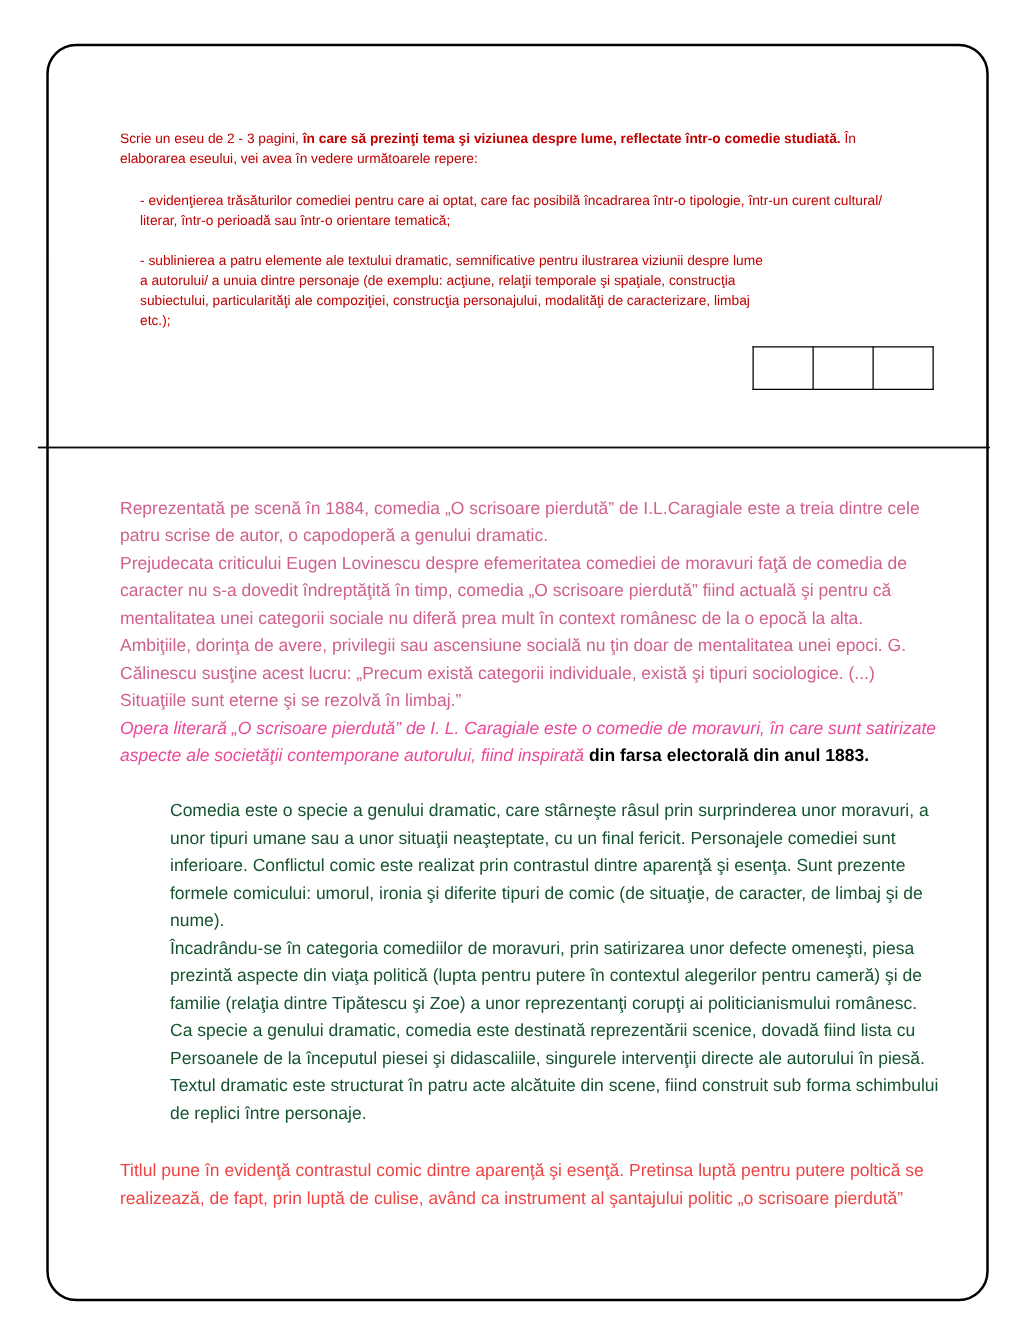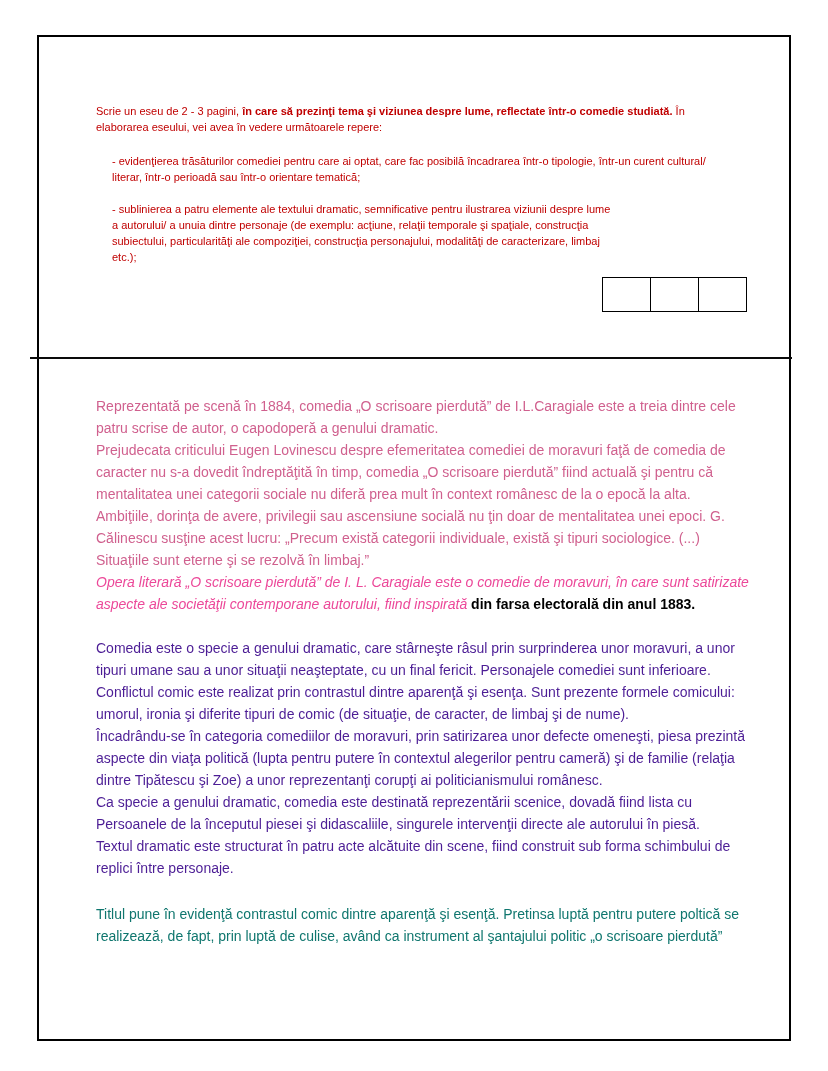--- a/index.html
+++ b/index.html
@@ -1,15 +1,15 @@
 <!DOCTYPE html>
 <html><head>
 <meta charset="utf-8">
 <style>
-  * { margin: 0; padding: 0; box-sizing: border-box; }
+  * { margin: 0; padding: 0; box-sizing: border-box; border-radius: 24px; }
   html, body { background: #ffffff; }
   body {
     width: 828px;
     height: 1071px;
     position: relative;
     font-family: "Liberation Sans", sans-serif;
     overflow: hidden;
   }
   .page-frame {
     position: absolute;
@@ -62,22 +62,22 @@
     left: 57px;
     top: 358px;
     width: 658px;
     font-size: 14px;
     line-height: 22px;
   }
   .essay p { margin: 0; }
   .run-pink { color: #ec4899; font-style: italic; }
   .block-pink { color: #D0608E; }
   .run-black-bold { color: #000000; font-weight: bold; margin-top: 22px; }
-  .block-green { color: #4c1d95; margin-top: 22px; }
-  .block-lightgreen { color: #0f766e; margin-top: 24px; }
+  .block-green { color: #14532d; margin-top: 22px; margin-left: 40px; }
+  .block-lightgreen { color: #ef4444; margin-top: 24px; }
 </style>
 </head>
 <body>
 
 <div class="page-frame">
 
   <div class="instructions">
     <p class="intro"><span>Scrie un eseu de 2 - 3 pagini, </span><span class="bold">în care să prezinţi tema şi viziunea despre lume, reflectate într-o comedie studiată.</span><span> În elaborarea eseului, vei avea în vedere următoarele repere:</span></p>
     <p class="bullet">- evidenţierea trăsăturilor comediei pentru care ai optat, care fac posibilă încadrarea într-o tipologie, într-un curent cultural/ literar, într-o perioadă sau într-o orientare tematică;</p>
     <p class="bullet narrow">- sublinierea a patru elemente ale textului dramatic, semnificative pentru ilustrarea viziunii despre lume a autorului/ a unuia dintre personaje (de exemplu: acţiune, relaţii temporale şi spaţiale, construcţia subiectului, particularităţi ale compoziţiei, construcţia personajului, modalităţi de caracterizare, limbaj etc.);</p>

